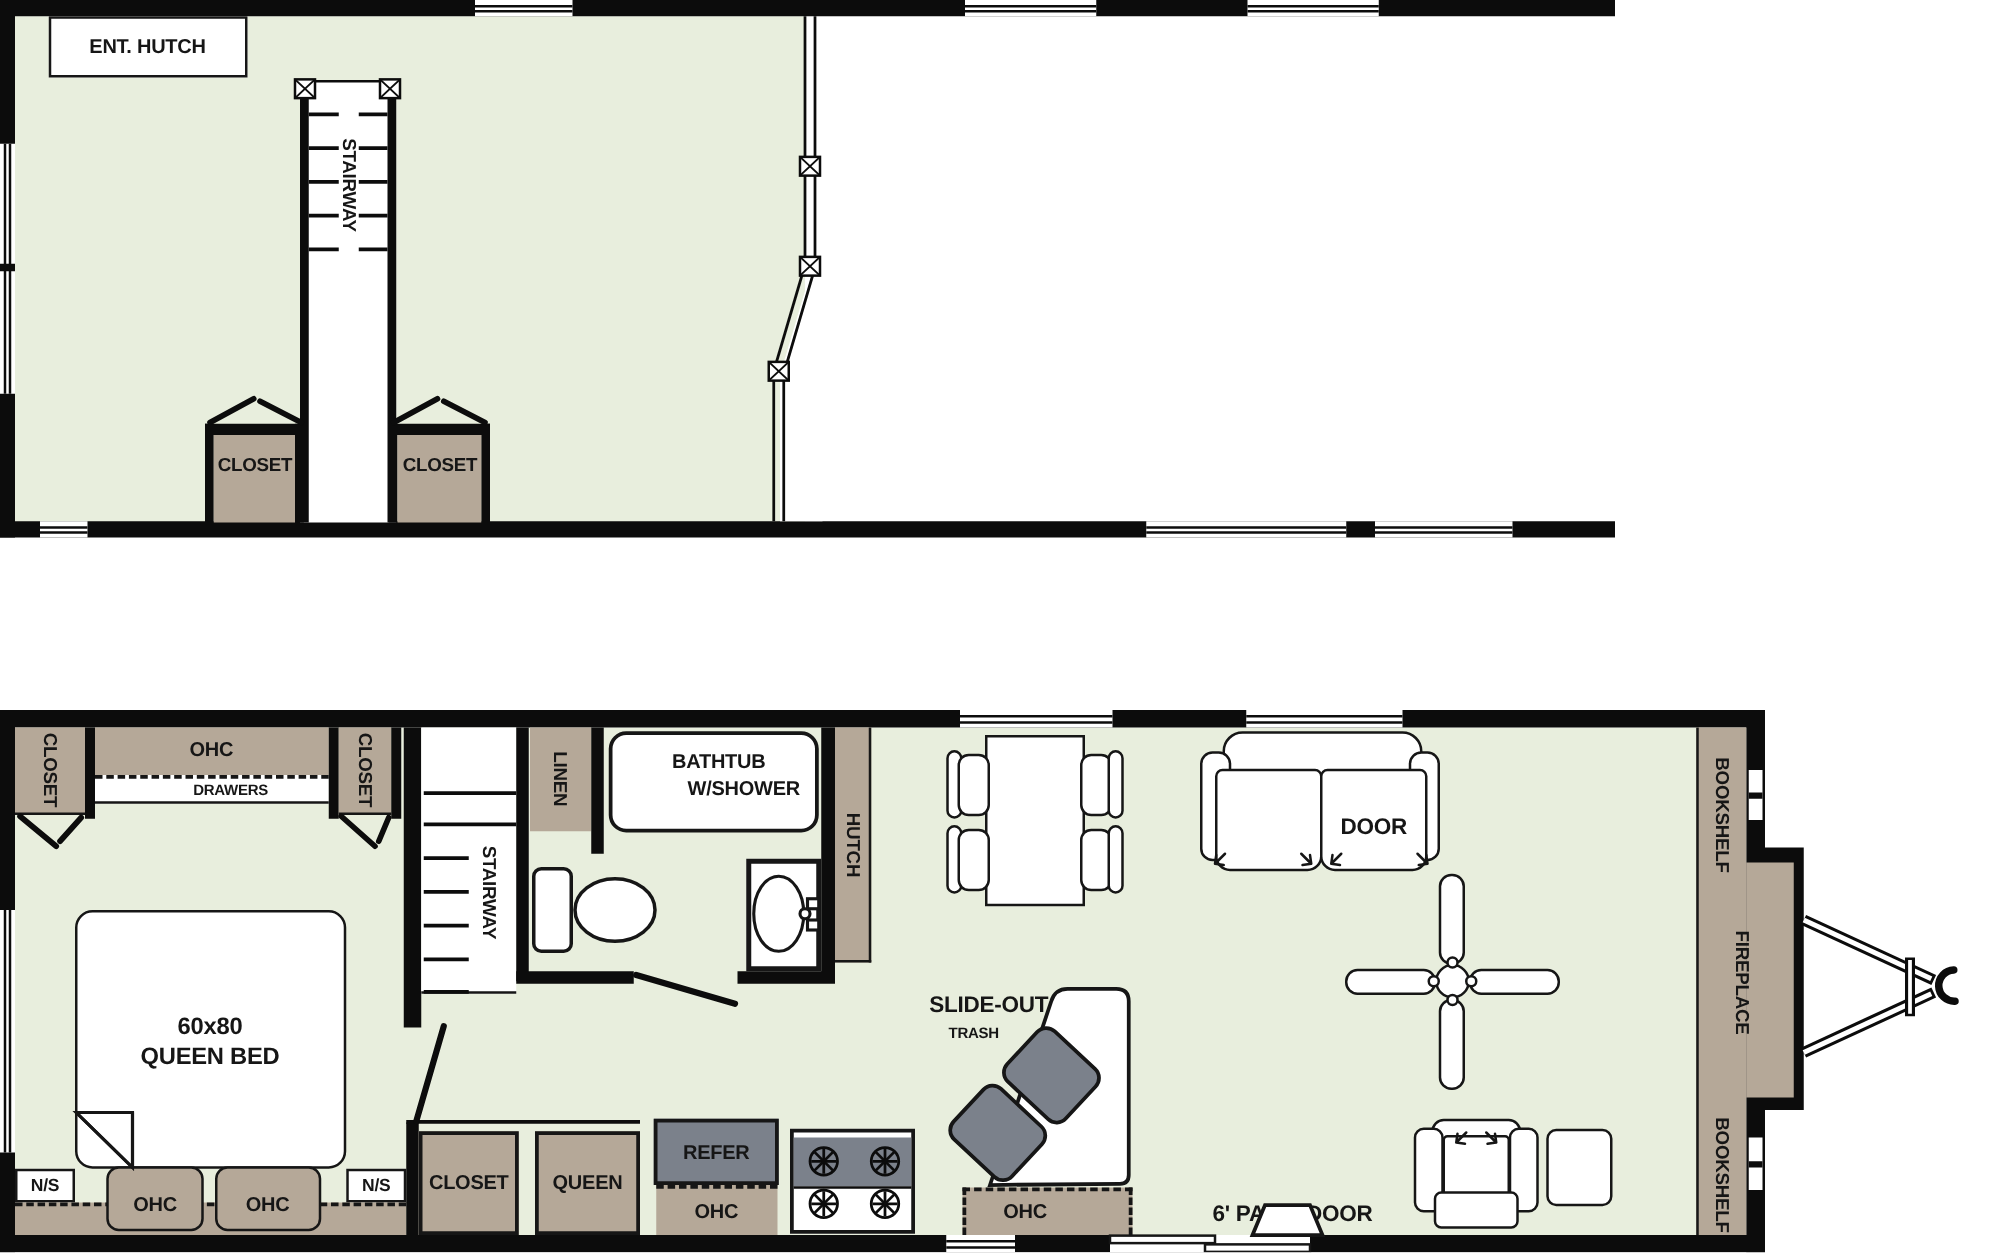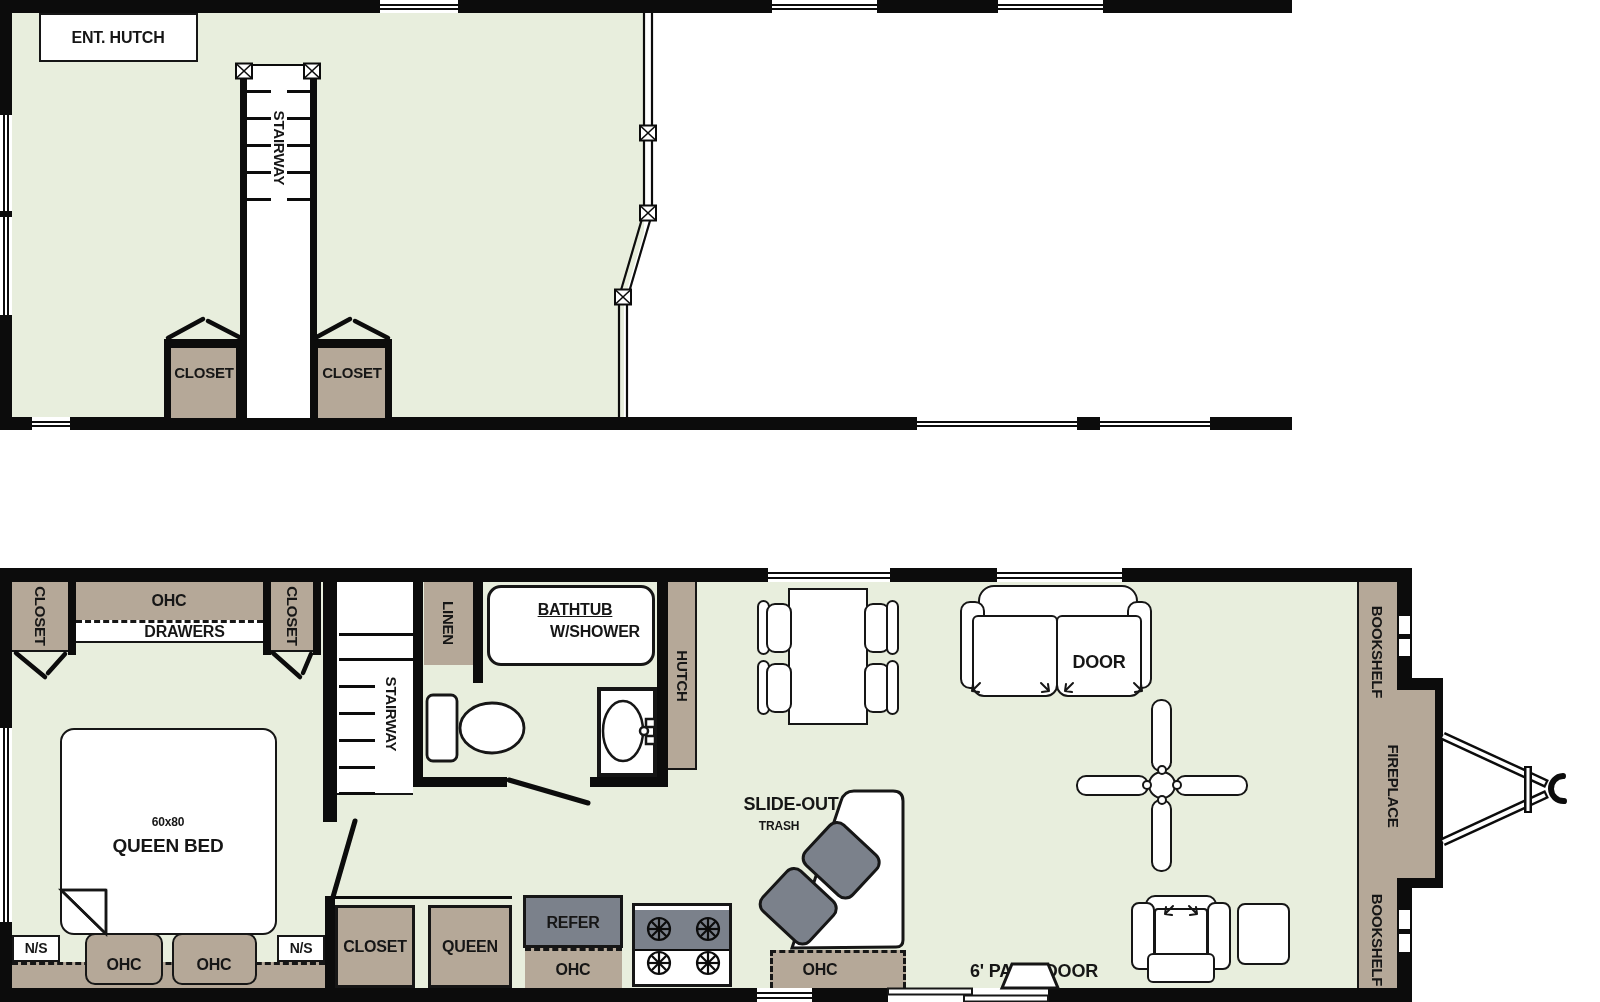--- a/index.html
+++ b/index.html
@@ -98,29 +98,29 @@
   <div class="whitebox" style="left:1399px;top:910px;width:11px;height:42px;">
     <div class="wall" style="left:0;top:19px;width:11px;height:5px;"></div>
   </div>
 
   <div class="tan" style="left:12px;top:582px;width:56px;height:68px;border-bottom:2px solid var(--ln);"></div>
   <div class="vlbl" style="left:40px;top:616px;font-size:15px;">CLOSET</div>
   <div class="wall" style="left:68px;top:582px;width:8px;height:73px;"></div>
   <div class="tan" style="left:76px;top:582px;width:187px;height:38px;"></div>
   <div class="lbl" style="left:169px;top:601px;font-size:16px;">OHC</div>
   <div class="whitebox dash-t" style="left:76px;top:620px;width:187px;height:23px;border-bottom:2px solid var(--ln);"></div>
-  <div class="lbl" style="left:169px;top:632px;font-size:16px;padding-left:31px;">DRAWERS</div>
+  <div class="lbl" style="left:169px;top:632px;font-size:12px;padding-left:31px;">DRAWERS</div>
   <div class="wall" style="left:263px;top:582px;width:8px;height:73px;"></div>
   <div class="tan" style="left:271px;top:582px;width:42px;height:68px;border-bottom:2px solid var(--ln);"></div>
   <div class="vlbl" style="left:292px;top:616px;font-size:15px;">CLOSET</div>
   <div class="wall" style="left:313px;top:582px;width:8px;height:73px;"></div>
   <div class="wall" style="left:323px;top:582px;width:14px;height:240px;"></div>
 
   <div class="bx2" style="left:60px;top:728px;width:217px;height:207px;border-radius:14px;"></div>
-  <div class="lbl" style="left:168px;top:822px;font-size:12px;text-align:right;">60x80</div>
+  <div class="lbl" style="left:168px;top:822px;font-size:19px;text-align:right;">60x80</div>
   <div class="lbl" style="left:168px;top:846px;font-size:19px;">QUEEN BED</div>
 
   <div class="whitebox" style="left:12px;top:935px;width:48px;height:27px;border:2px solid var(--ln);box-sizing:border-box;"></div>
   <div class="lbl" style="left:36px;top:948px;font-size:14px;">N/S</div>
   <div class="whitebox" style="left:277px;top:935px;width:48px;height:27px;border:2px solid var(--ln);box-sizing:border-box;"></div>
   <div class="lbl" style="left:301px;top:948px;font-size:14px;">N/S</div>
   <div class="tan dash-t" style="left:12px;top:962px;width:313px;height:26px;"></div>
   <div class="tan bx2" style="left:85px;top:933px;width:78px;height:52px;background:var(--tan);"></div>
   <div class="lbl" style="left:124px;top:965px;font-size:16px;">OHC</div>
   <div class="tan bx2" style="left:172px;top:933px;width:85px;height:52px;background:var(--tan);"></div>
@@ -134,21 +134,21 @@
   <div class="wall" style="left:339px;top:712px;width:36px;height:2.5px;"></div>
   <div class="wall" style="left:339px;top:739px;width:36px;height:2.5px;"></div>
   <div class="wall" style="left:339px;top:766px;width:36px;height:2.5px;"></div>
   <div class="wall" style="left:339px;top:792px;width:36px;height:2.5px;"></div>
   <div class="vlbl" style="left:391px;top:714px;font-size:15px;">STAIRWAY</div>
 
   <div class="tan" style="left:424px;top:582px;width:49px;height:83px;"></div>
   <div class="vlbl" style="left:448px;top:623px;font-size:15px;">LINEN</div>
   <div class="wall" style="left:473px;top:582px;width:10px;height:101px;"></div>
   <div class="bx2" style="left:487px;top:585px;width:168px;height:81px;border-radius:14px;border-width:3px;"></div>
-  <div class="lbl" style="left:575px;top:610px;font-size:16px;text-decoration:underline;">BATHTUB</div>
+  <div class="lbl" style="left:575px;top:610px;font-size:16px;">BATHTUB</div>
   <div class="lbl" style="left:575px;top:632px;font-size:16px;margin-left:20px;">W/SHOWER</div>
   <div class="whitebox" style="left:597px;top:687px;width:60px;height:90px;border:4px solid var(--ln);box-sizing:border-box;"></div>
   <div class="wall" style="left:657px;top:582px;width:11px;height:196px;"></div>
   <div class="wall" style="left:413px;top:777px;width:94px;height:10px;"></div>
   <div class="wall" style="left:590px;top:777px;width:78px;height:10px;"></div>
 
   <div class="tan" style="left:668px;top:582px;width:29px;height:188px;border-right:2px solid var(--ln);border-bottom:2px solid var(--ln);box-sizing:border-box;"></div>
   <div class="vlbl" style="left:682px;top:676px;font-size:15px;">HUTCH</div>
 
   <div class="wall" style="left:325px;top:896px;width:187px;height:3px;"></div>

